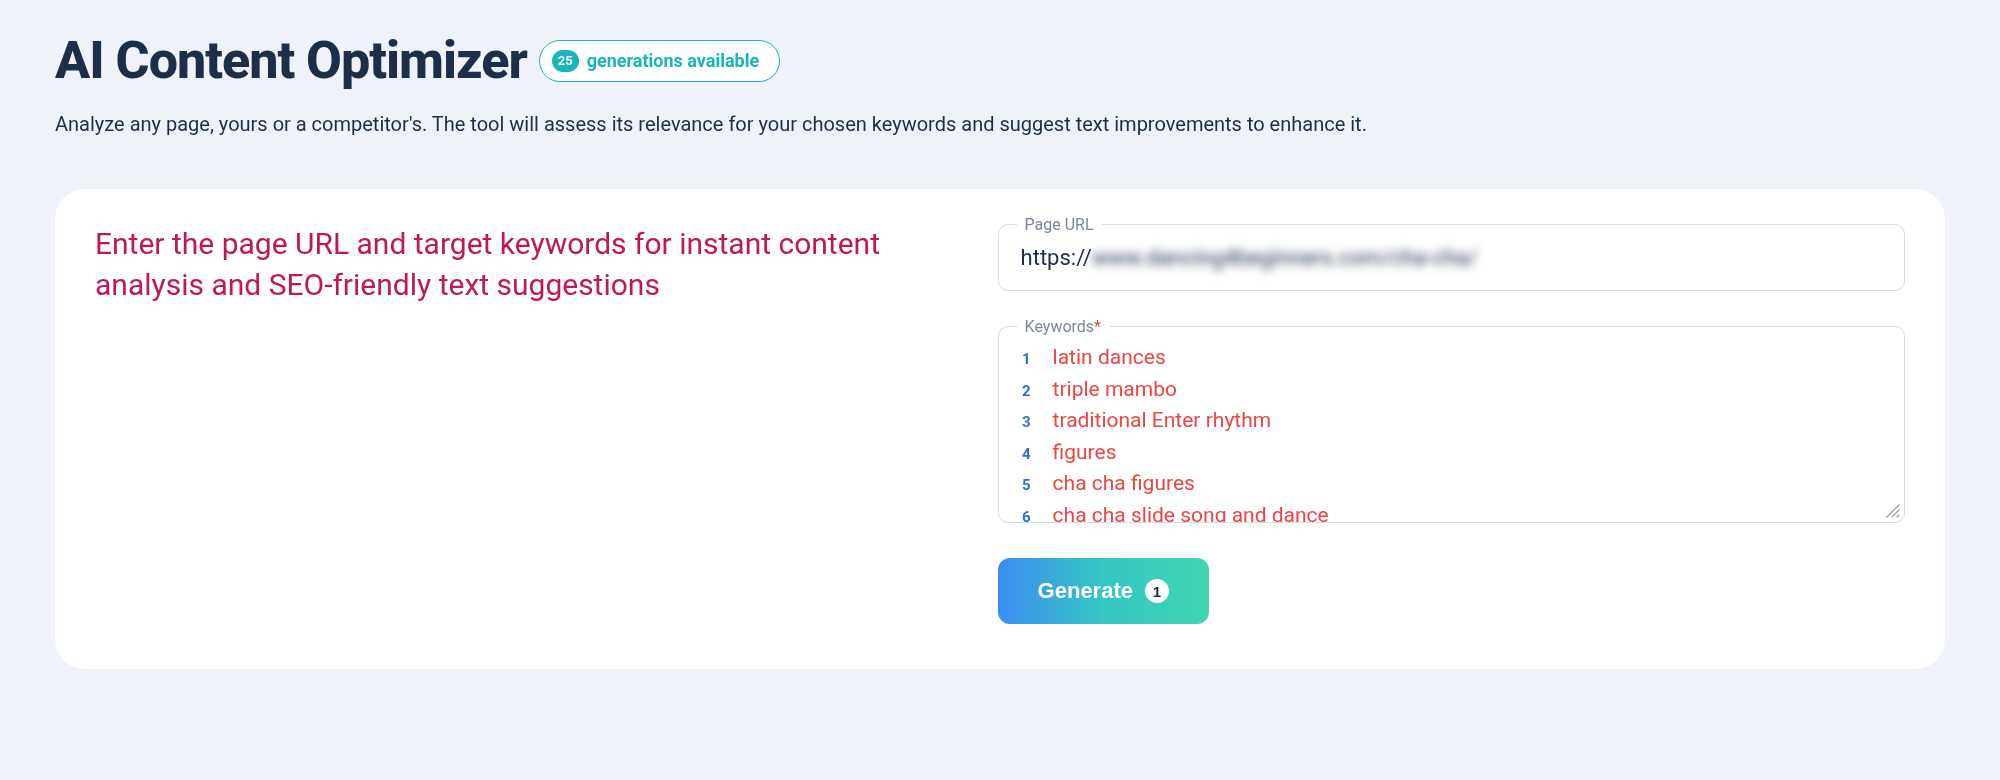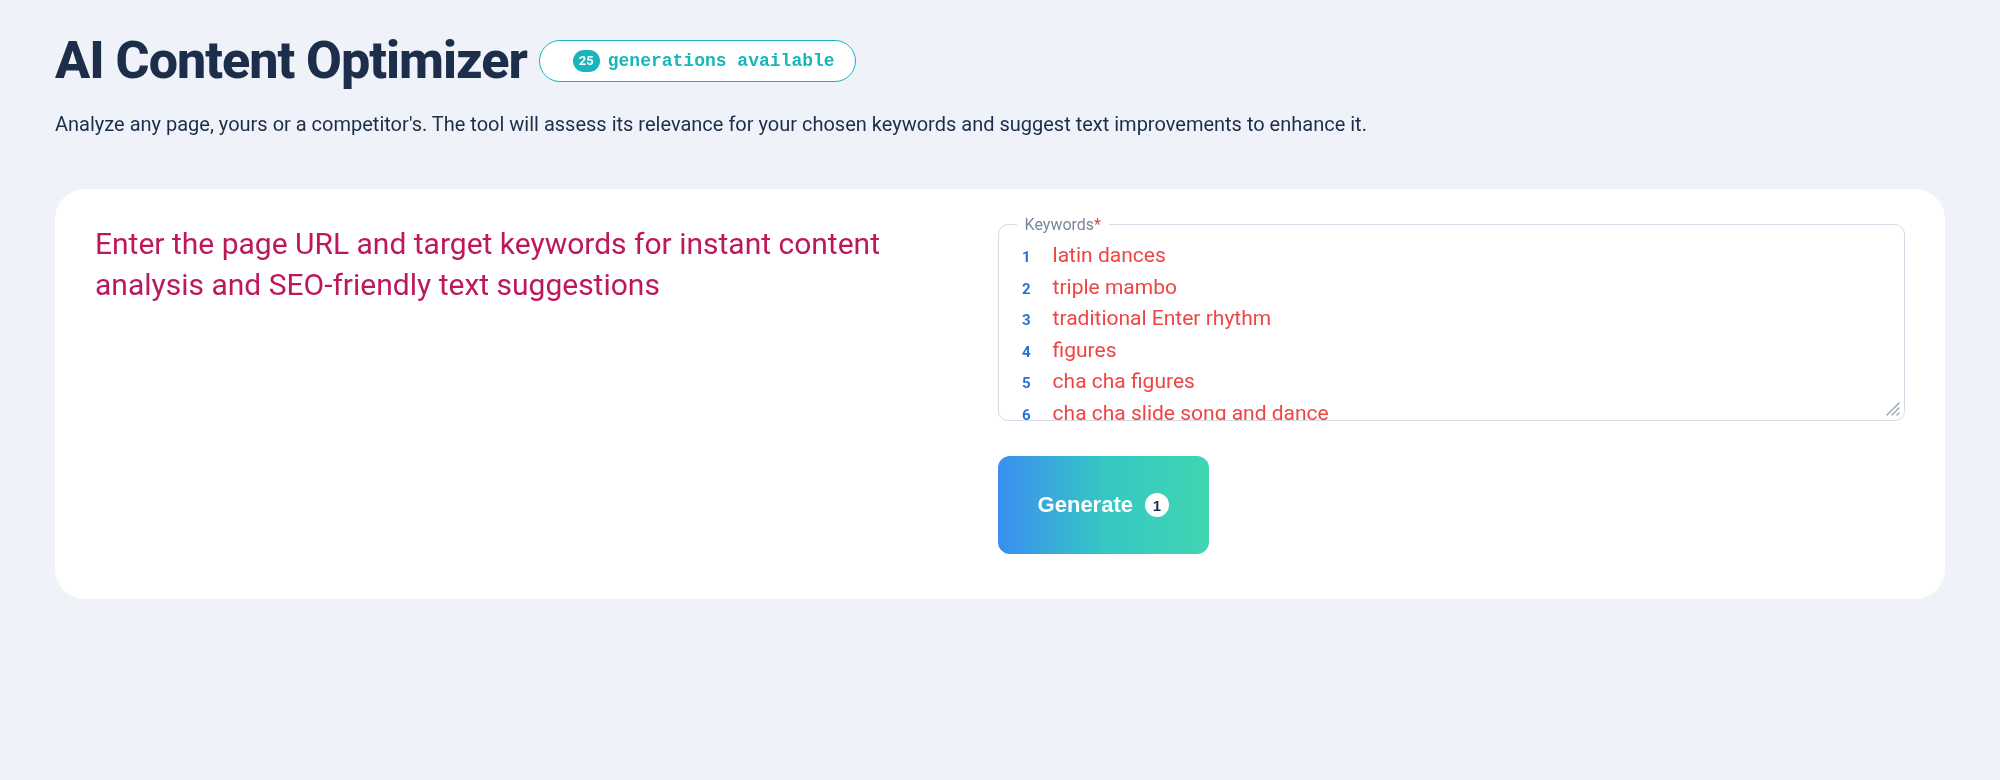--- a/index.html
+++ b/index.html
@@ -39,27 +39,25 @@
       color: #ffffff;
       font-size: 13px;
       font-weight: 700;
       border-radius: 999px;
       min-width: 26px;
       height: 22px;
       display: inline-flex;
       align-items: center;
       justify-content: center;
       padding: 0 6px;
-      margin-left: 21px;
     }
     .generations-text {
       color: #17b6bd;
       font-size: 18px;
       font-weight: 700;
-      font-family: Liberation Mono, monospace;
     }
     .page-description {
       font-size: 20px;
       color: #1c2e4a;
       line-height: 1.5;
       margin-bottom: 50px;
     }
     .card {
       background: #ffffff;
       border-radius: 30px;
@@ -142,21 +140,21 @@
       bottom: 4px;
       width: 14px;
       height: 14px;
     }
     .resize-icon svg { display: block; }
     .generate-btn {
       align-self: flex-start;
       display: inline-flex;
       align-items: center;
       gap: 12px;
-      padding: 36px 40px;
+      padding: 20px 40px;
       border: none;
       border-radius: 12px;
       background: linear-gradient(90deg, #3a8df0 0%, #35c7c4 50%, #3fd6b0 100%);
       color: #ffffff;
       font-size: 22px;
       font-weight: 700;
       cursor: pointer;
     }
     .generate-cost {
       background: #ffffff;
@@ -183,20 +181,27 @@
 </div>
 
 <p class="page-description">Analyze any page, yours or a competitor's. The tool will assess its relevance for your chosen keywords and suggest text improvements to enhance it.</p>
 
 <div class="card">
   <div class="card-left">
     <h2 class="card-left-heading">Enter the page URL and target keywords for instant content analysis and SEO-friendly text suggestions</h2>
   </div>
   <div class="card-right">
 
+    <div class="fieldset">
+      <div class="fieldset-label">Page URL</div>
+      <div class="url-input-wrap">
+        <span class="url-prefix">https://</span>
+          <span class="url-blurred">www.dancing4beginners.com/cha-cha/</span>
+      </div>
+    </div>
 
     <div class="fieldset">
       <div class="fieldset-label">
         <span>Keywords</span><span class="required-asterisk">*</span>
       </div>
       <div class="keywords-body">
         <div class="kw-row">
             <span class="kw-num">1</span>
             <span class="kw-text">latin dances</span>
           </div>

